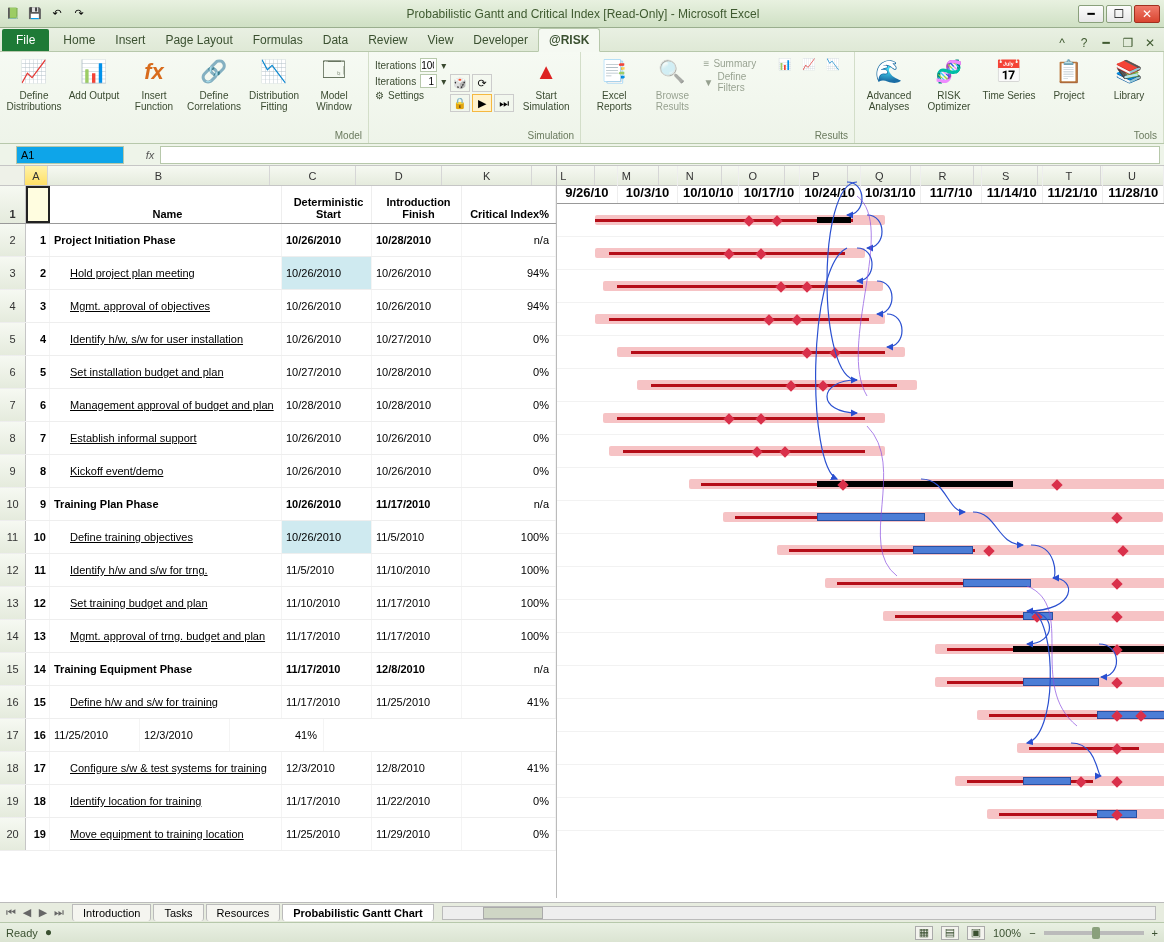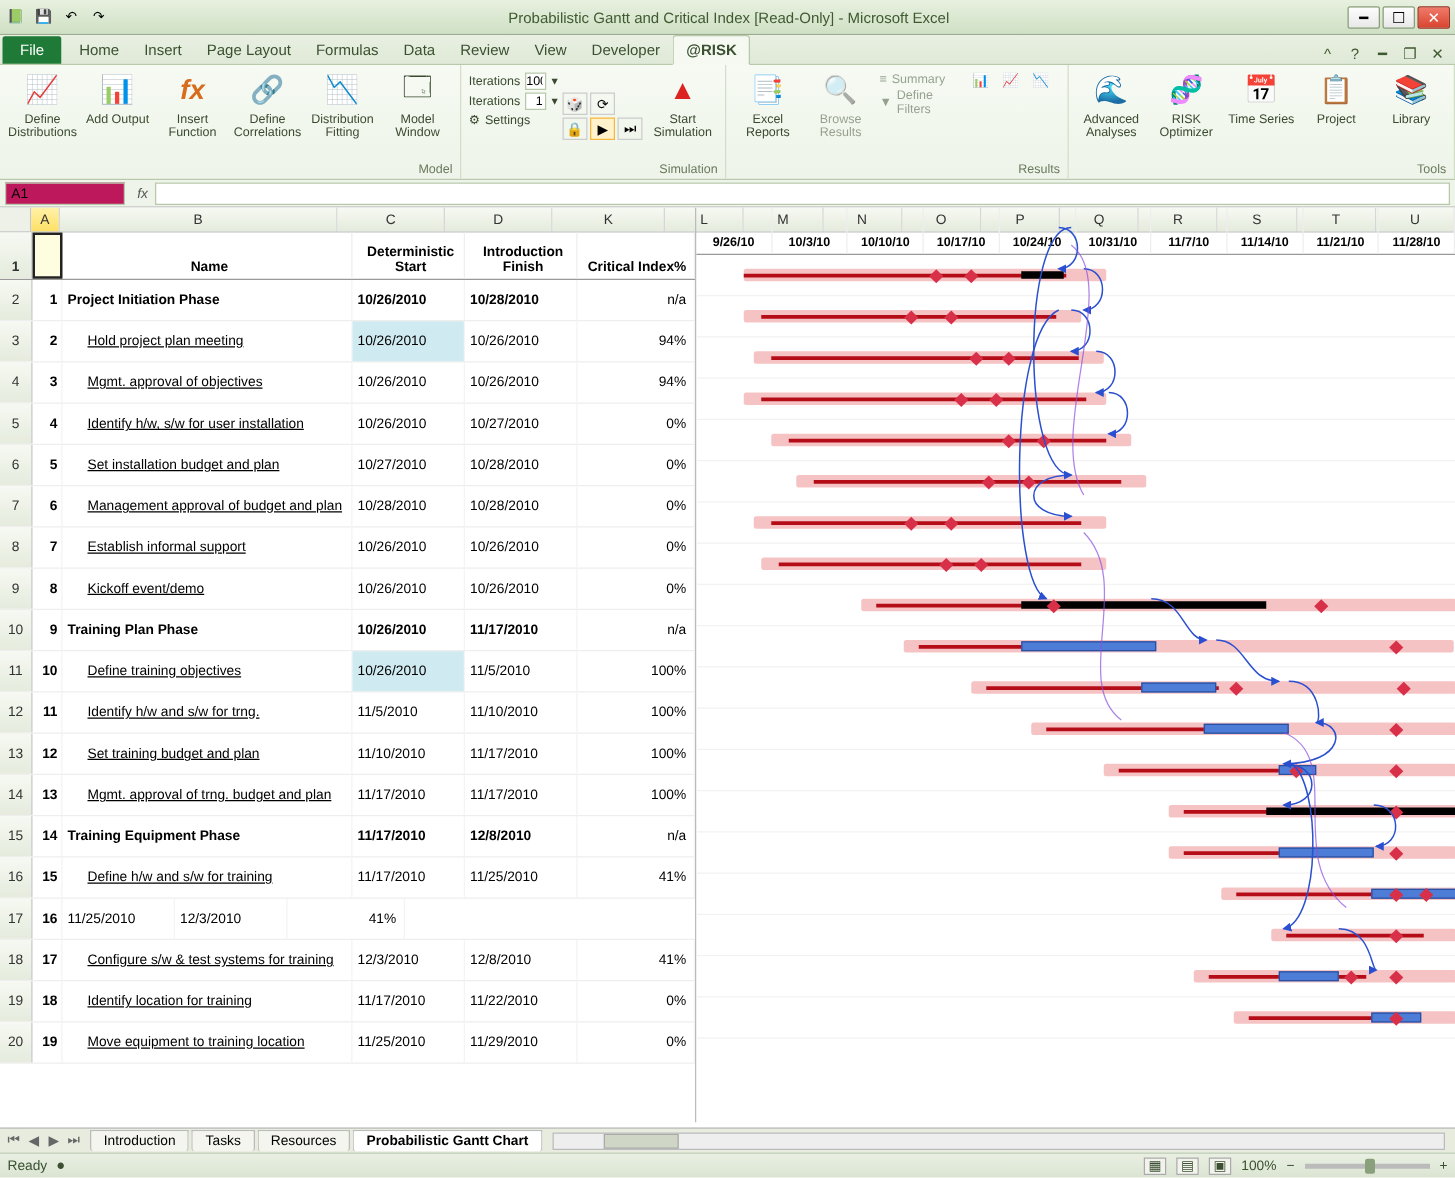--- a/index.html
+++ b/index.html
@@ -28,21 +28,21 @@
 .group .items { display: flex; gap: 4px; }
 .bigbtn { width: 56px; display:flex; flex-direction:column; align-items:center; text-align:center; font-size: 10px; color:#3a4a30; gap:2px; padding-top:2px;}
 .bigbtn .ico { width: 32px; height: 32px; display:flex;align-items:center;justify-content:center; font-size:22px; }
 .group .label { text-align:right; font-size: 10px; color:#6a7a5e; padding: 2px 0;}
 .smalllist { display:flex; flex-direction:column; gap:2px; font-size:10px; color:#3a4a30; padding-top:4px;}
 .smalllist .row { display:flex; align-items:center; gap:4px; }
 .smalllist input { width: 17px; height: 14px; font-size:10px; border:1px solid #b7c8ab; text-align:right; padding-right:2px;}
 
 
 .fbar { height: 22px; border-bottom:1px solid #c6c6c6; display:flex; align-items:center; background:#eef4e9;}
-.fbar .namebox { width: 96px; border:1px solid #b7c8ab; background:#be185d; margin:0 4px; height:18px; display:flex;align-items:center; padding:0 4px; font-size:11px;}
+.fbar .namebox { width: 108px; border:1px solid #b7c8ab; background:#0ea5e9; margin:0 16px; height:18px; display:flex;align-items:center; padding:0 4px; font-size:11px;}
 .fbar .fx { width: 20px; text-align:center; font-style:italic; color:#555; }
 .fbar .formula { flex:1; border:1px solid #b7c8ab; background:#fff; height:18px; margin-right:4px;}
 
 
 .gridwrap { position: relative; height: 732px; overflow:hidden; }
 .colheaders { height: 20px; display:flex; border-bottom:1px solid #c6c6c6; background:#eef1e8; font-size:11px; color:#333;}
 .rowhdr-space{width:26px;border-right:1px solid #c6c6c6;}
 .ch { border-right:1px solid #d6d6d6; display:flex;align-items:center;justify-content:center; background:linear-gradient(#f6f9f2,#e5ebdd);}
 .ch.sel{background:linear-gradient(#fff2a8,#ffe066);}
 .cA{width:24px;} .cB{width:232px;} .cC{width:90px;} .cD{width:90px;} .cK{width:94px;}
@@ -59,21 +59,21 @@
 .colB{width:232px;padding-left:4px;}
 .colB.indent{padding-left:20px;text-decoration:underline;}
 .colC{width:90px;padding-left:4px;}
 .colD{width:90px;padding-left:4px;}
 .colK{width:94px;justify-content:flex-end;padding-right:6px;}
 .phase{font-weight:bold;}
 .hl{background:#cfeaf0;}
 
 
 .gantt { position:absolute; left:556px; top:0; right:0; bottom:0; overflow:hidden; border-left:1px solid #bbb;}
-.gantt .datehdr { height:38px; display:flex; border-bottom:1px solid #999; font-size:10px; font-weight:bold;justify-content:center;}
+.gantt .datehdr { height:38px; display:flex; border-bottom:1px solid #999; font-size:13px; font-weight:bold;}
 .gantt .datehdr>div{width:66px; display:flex;align-items:flex-end;justify-content:center;padding-bottom:3px;border-right:1px solid #eee;}
 .gantt .rows { position:relative; }
 .gantt .grow { height:33px; border-bottom:1px solid #f2f2f2; position:relative;}
 .bar { position:absolute; height:10px; top:11px; background:#f6c3c5; border-radius:2px;}
 .barline { position:absolute; height:3px; top:15px; background:#b50d18;}
 .blkbar { position:absolute; height:6px; top:13px; background:#000;}
 .bluebar { position:absolute; height:8px; top:12px; background:#4d7dd6; border:1px solid #2a4fa0;}
 .diamond { position:absolute; width:8px; height:8px; background:#d9304a; transform: rotate(45deg); top:13px;}
 .gantt svg.links{position:absolute;left:0;top:0;width:100%;height:700px;pointer-events:none;}
 

